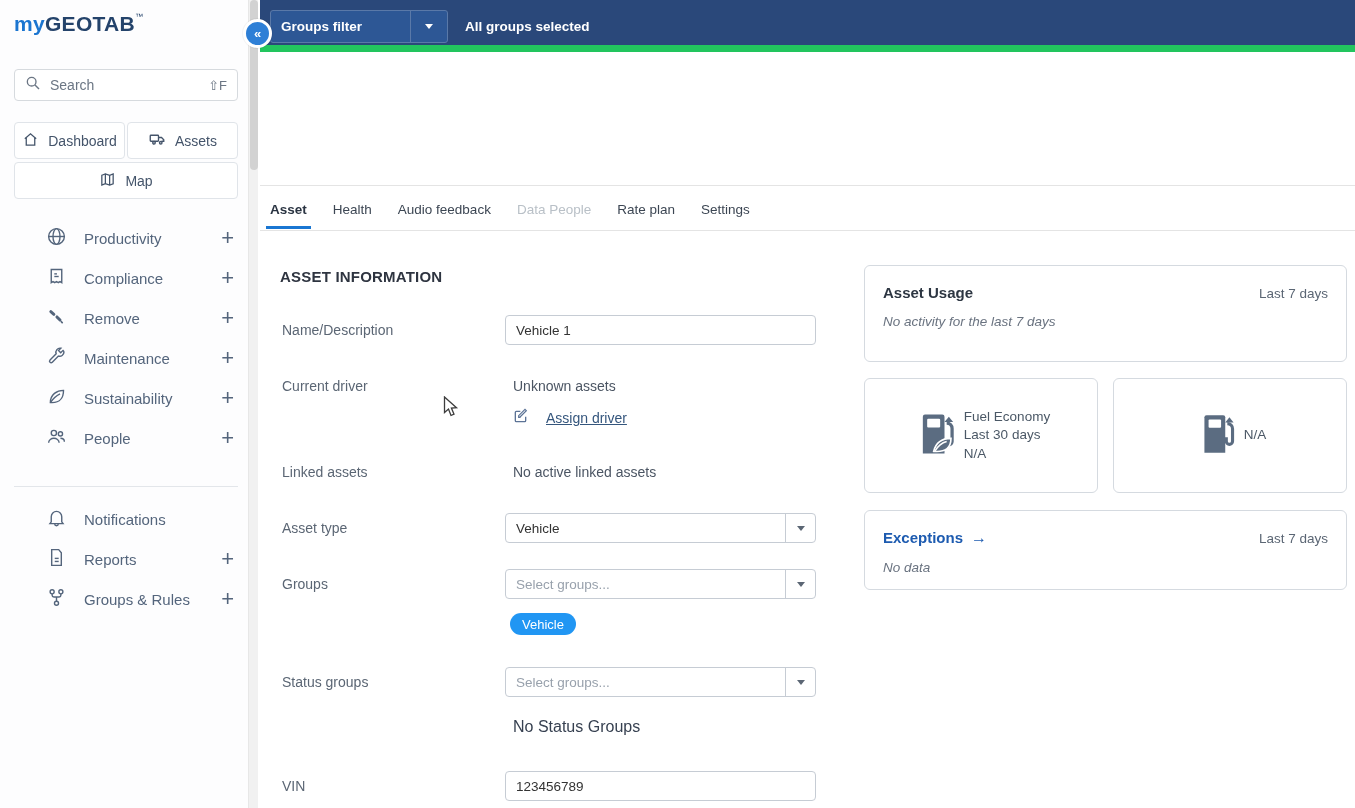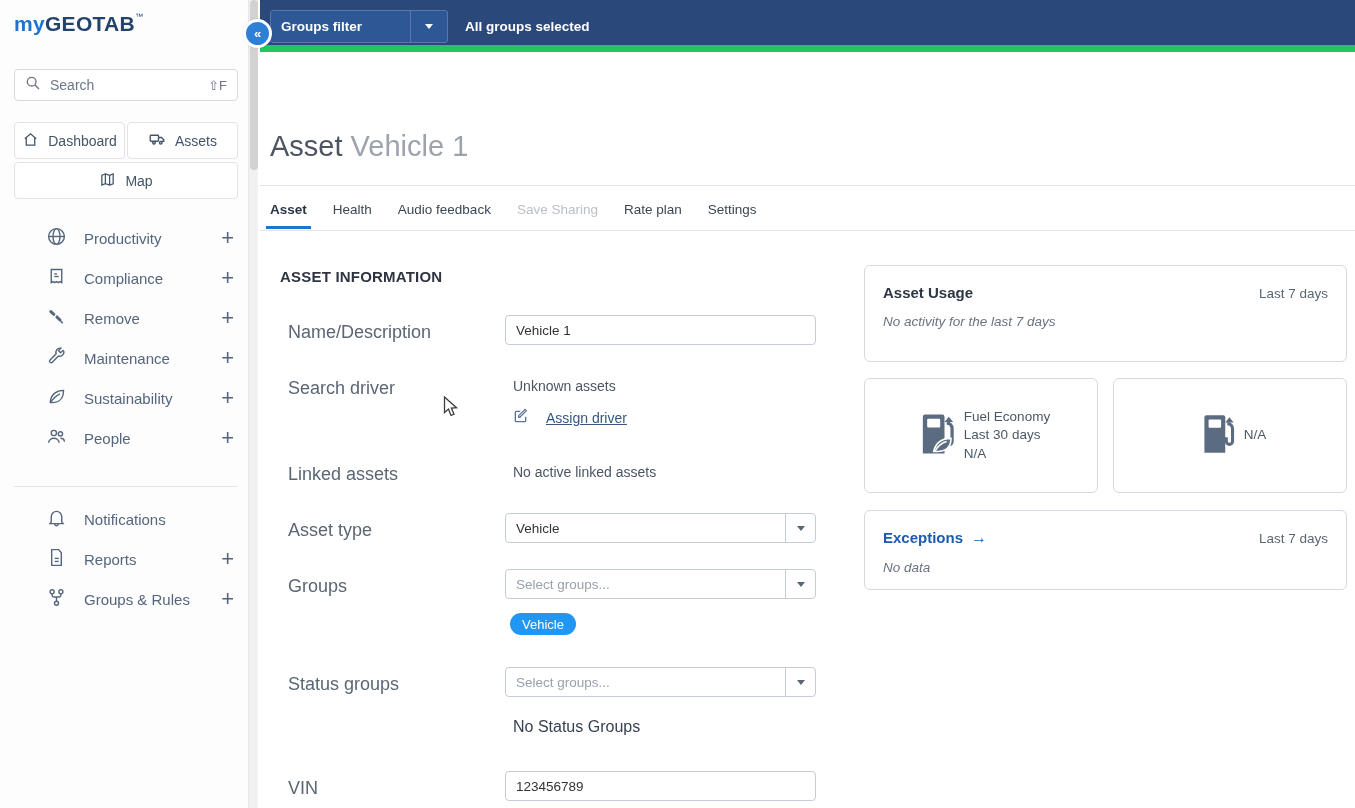--- a/index.html
+++ b/index.html
@@ -53,21 +53,21 @@
   .hdiv1 { position:absolute; left:260px; top:185px; width:1095px; height:1px; background:#e4e4e4; }
   .tabs { position:absolute; left:270px; top:202px; display:flex; gap:26px; }
   .tab { font-size:13.5px; color:#3c4653; padding-bottom:12px; position:relative; cursor:pointer; }
   .tab.active { color:#2a3442; font-weight:600; }
   .tab.active::after { content:""; position:absolute; left:-4px; right:-4px; bottom:0; height:3px; background:#1976d2; }
   .tab.disabled { color:#b9c0c7; cursor:default; }
   .hdiv2 { position:absolute; left:260px; top:230px; width:1095px; height:1px; background:#e4e4e4; }
 
   
   .section-title { position:absolute; left:280px; top:268px; font-size:15px; font-weight:700; color:#2e3440; letter-spacing:.2px; }
-  .flabel { position:absolute; left:288px; font-size:18px; color:#5b6674; }
+  .flabel { position:absolute; left:282px; font-size:14px; color:#5b6674; }
   .fvalue { position:absolute; left:513px; font-size:14px; color:#4b5563; }
   .tinput { position:absolute; left:505px; width:311px; height:30px; border:1px solid #c6ccd4; border-radius:4px; font-size:13.5px; color:#333; padding:0 10px; font-family:inherit; background:#fff; }
   .selectbox { position:absolute; left:505px; width:311px; height:30px; border:1px solid #c6ccd4; border-radius:4px; background:#fff; display:flex; align-items:center; cursor:pointer; }
   .selectbox .txt { flex:1; padding:0 10px; font-size:13.5px; color:#333; }
   .selectbox .txt.ph { color:#98a1ac; }
   .selectbox .cbox { width:30px; align-self:stretch; border-left:1px solid #c6ccd4; display:flex; align-items:center; justify-content:center; }
   .assign-row { position:absolute; left:513px; top:408px; display:flex; align-items:center; gap:17px; }
   .assign-link { font-size:14px; color:#35567d; text-decoration:underline; cursor:pointer; }
   .chip { position:absolute; left:510px; top:613px; height:22px; padding:0 12px; background:#2196f3; border-radius:11px; color:#fff; font-size:13px; display:flex; align-items:center; cursor:pointer; }
   .nostatus { position:absolute; left:513px; top:718px; font-size:16px; color:#374151; }
@@ -238,42 +238,38 @@
       <span class="gtxt">Groups filter</span>
       <span class="gdiv"></span>
       <span class="gcaret">
           <span class="caret-down white"></span>
         </span>
     </div>
     <div class="allgroups">All groups selected</div>
   </div>
 
 
-  <div class="page-title">
-    <span class="t1">Asset</span>
-    <span class="t2">Vehicle 1</span>
-  </div>
   <div class="hdiv1"></div>
 
   <div class="tabs">
     <div class="tab active">Asset</div>
     <div class="tab">Health</div>
     <div class="tab">Audio feedback</div>
-    <div class="tab disabled">Save Sharing</div>
+    <div class="tab disabled">Data People</div>
     <div class="tab">Rate plan</div>
     <div class="tab">Settings</div>
   </div>
   <div class="hdiv2"></div>
 
   <div class="section-title">ASSET INFORMATION</div>
 
   <div class="flabel" style="top:322px;">Name/Description</div>
   <input class="tinput" style="top: 315px;" value="Vehicle 1">
 
-  <div class="flabel" style="top:378px;">Search driver</div>
+  <div class="flabel" style="top:378px;">Current driver</div>
   <div class="fvalue" style="top:378px;">Unknown assets</div>
   <div class="assign-row">
     <span><svg width="16" height="16" viewBox="0 0 24 24" fill="none" stroke="#5c7396" stroke-width="2">
           <path d="M11 5H5a1.5 1.5 0 0 0-1.5 1.5V19A1.5 1.5 0 0 0 5 20.5h12.5A1.5 1.5 0 0 0 19 19v-6"></path>
           <path d="M10.5 13.5L20 4l-2-2-9.5 9.5V14h2z" stroke-width="1.8"></path>
         </svg></span>
     <span class="assign-link">Assign driver</span>
   </div>
 
   <div class="flabel" style="top:464px;">Linked assets</div>

